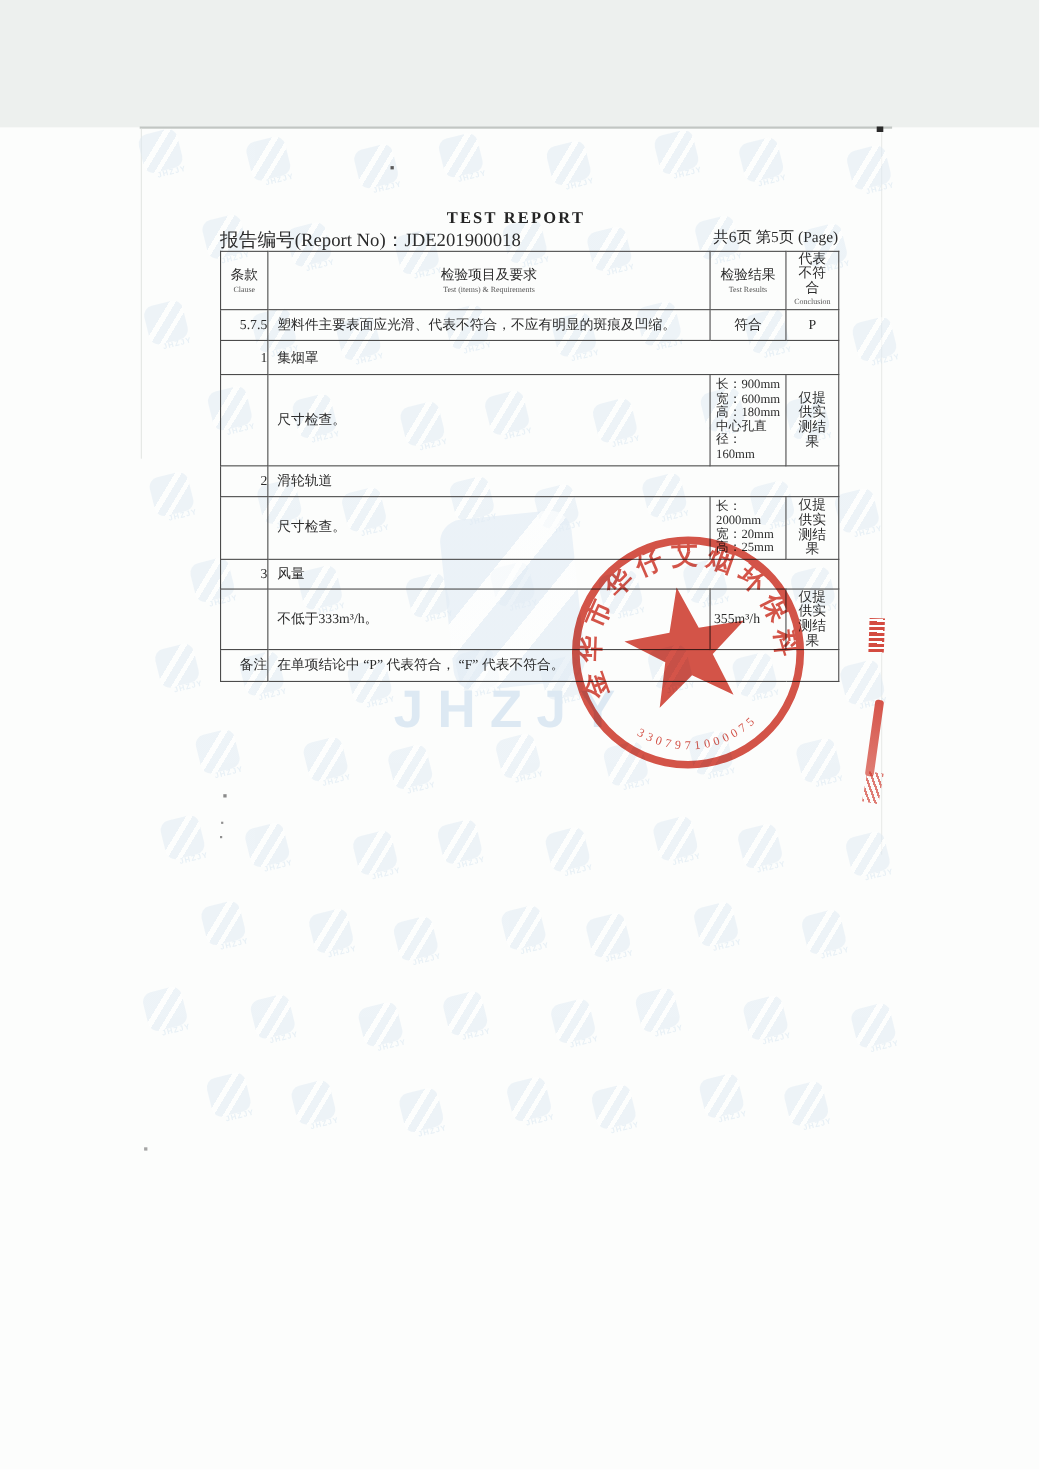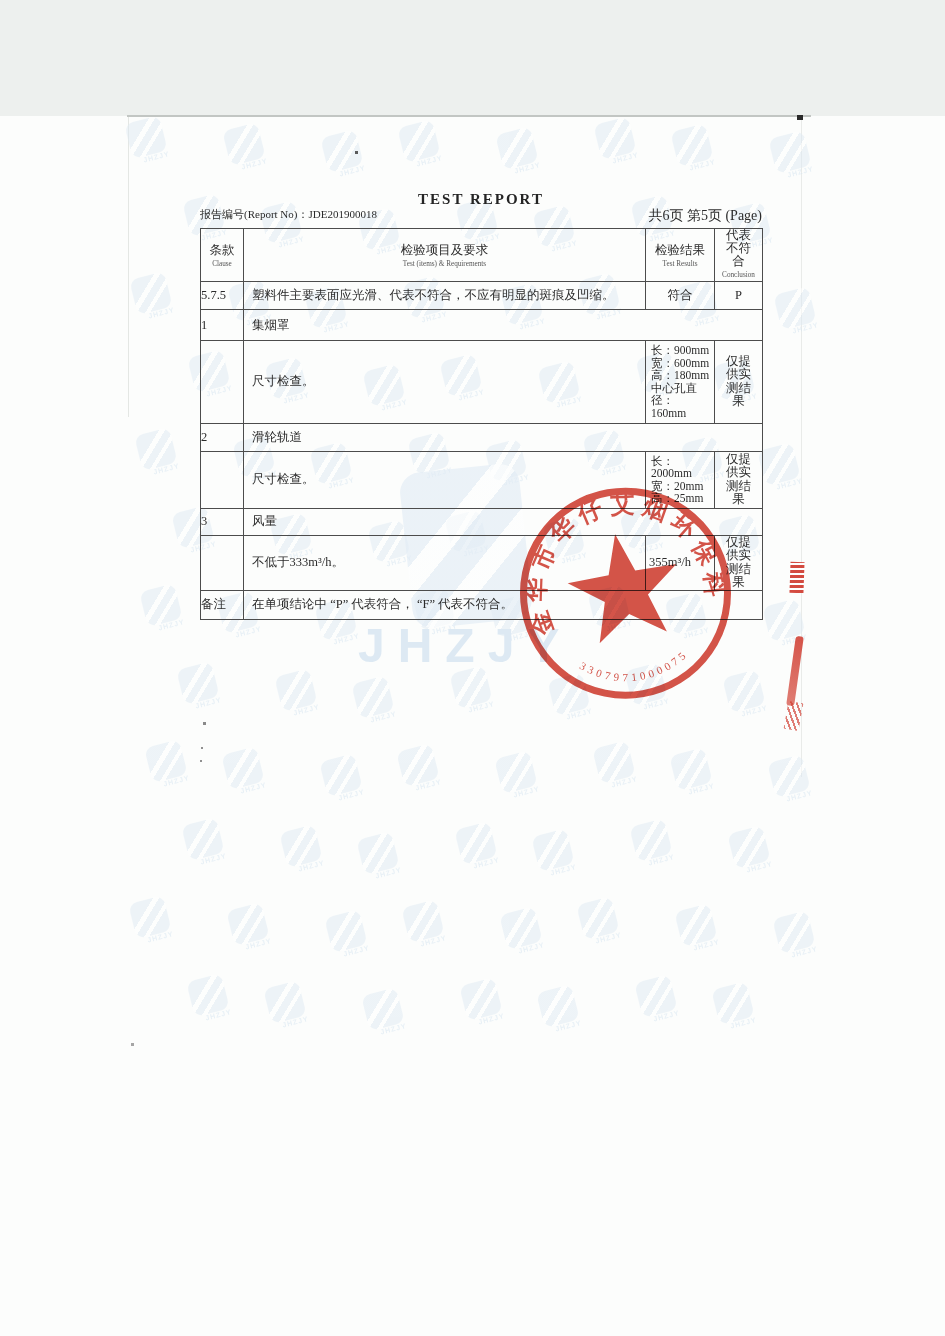--- a/index.html
+++ b/index.html
@@ -25,33 +25,33 @@
     transform:rotate(-6deg); opacity:.65; z-index:1;
     background:linear-gradient(135deg,#e2ecf5 0 34%,#fdfefe 34% 45%,#e2ecf5 45% 60%,#fdfefe 60% 70%,#e2ecf5 70%); }
   .wm-big-txt { position:absolute; left:358px; top:618px; width:260px; z-index:1;
     font-family:"Liberation Sans",sans-serif; font-weight:bold; font-size:48px; letter-spacing:13px;
     color:#dde9f3; }
 
   
   .content { position:absolute; left:0; top:0; width:945px; height:1336px; z-index:2; }
   .title-cn { position:absolute; left:200px; top:157px; width:562px; text-align:center;
     font-size:28px; font-weight:bold; letter-spacing:4px; word-spacing:24px; color:#1e1e1e; }
-  .title-en { position:absolute; left:200px; top:191px; width:562px; text-align:center;
+  .title-en { position:absolute; left:188px; top:191px; width:562px; text-align:center;
     font-size:15px; font-weight:bold; letter-spacing:2px; color:#242424; }
-  .report-line { position:absolute; left:200px; top:207px; width:562px; font-size:11px; }
+  .report-line { position:absolute; left:200px; top:207px; width:562px; font-size:17px; }
   .report-no-label, .report-no-value { display:inline; }
   .page-label { position:absolute; right:183px; top:207px; font-size:14px; }
 
   table.report { position:absolute; left:200px; top:228px; width:562px;
     border-collapse:collapse; table-layout:fixed; }
   table.report th, table.report td { border:1px solid #4c4c4c; vertical-align:middle;
     font-size:12.5px; color:#2b2b2b; font-weight:normal; overflow:hidden; }
   th .cn { font-size:12.5px; }
   th .en { font-size:8px; color:#555; transform:scale(.9); }
-  .cell-clause { text-align:left; font-size:11.5px; }
+  .cell-clause { text-align:right; font-size:11.5px; }
   .cell-item { text-align:left; padding-left:8px; padding-right:6px; }
   .cell-result { text-align:center; font-size:11.5px; }
   .cell-result.lines { text-align:left; padding:3px 1px 3px 5px; font-size:11.5px; line-height:12.6px; }
   .cell-result.alignleft { text-align:left; padding-left:3px; }
   .cell-conclusion { text-align:center; font-size:12px; line-height:13.5px; padding:0 5px; }
   th.h-conclusion { font-size:12px; line-height:13px; padding:0 5px; }
 
   
   .stamp { position:absolute; left:515px; top:484px; width:224px; height:224px;
     transform:rotate(-10deg); z-index:3; opacity:.86; mix-blend-mode:multiply; }

